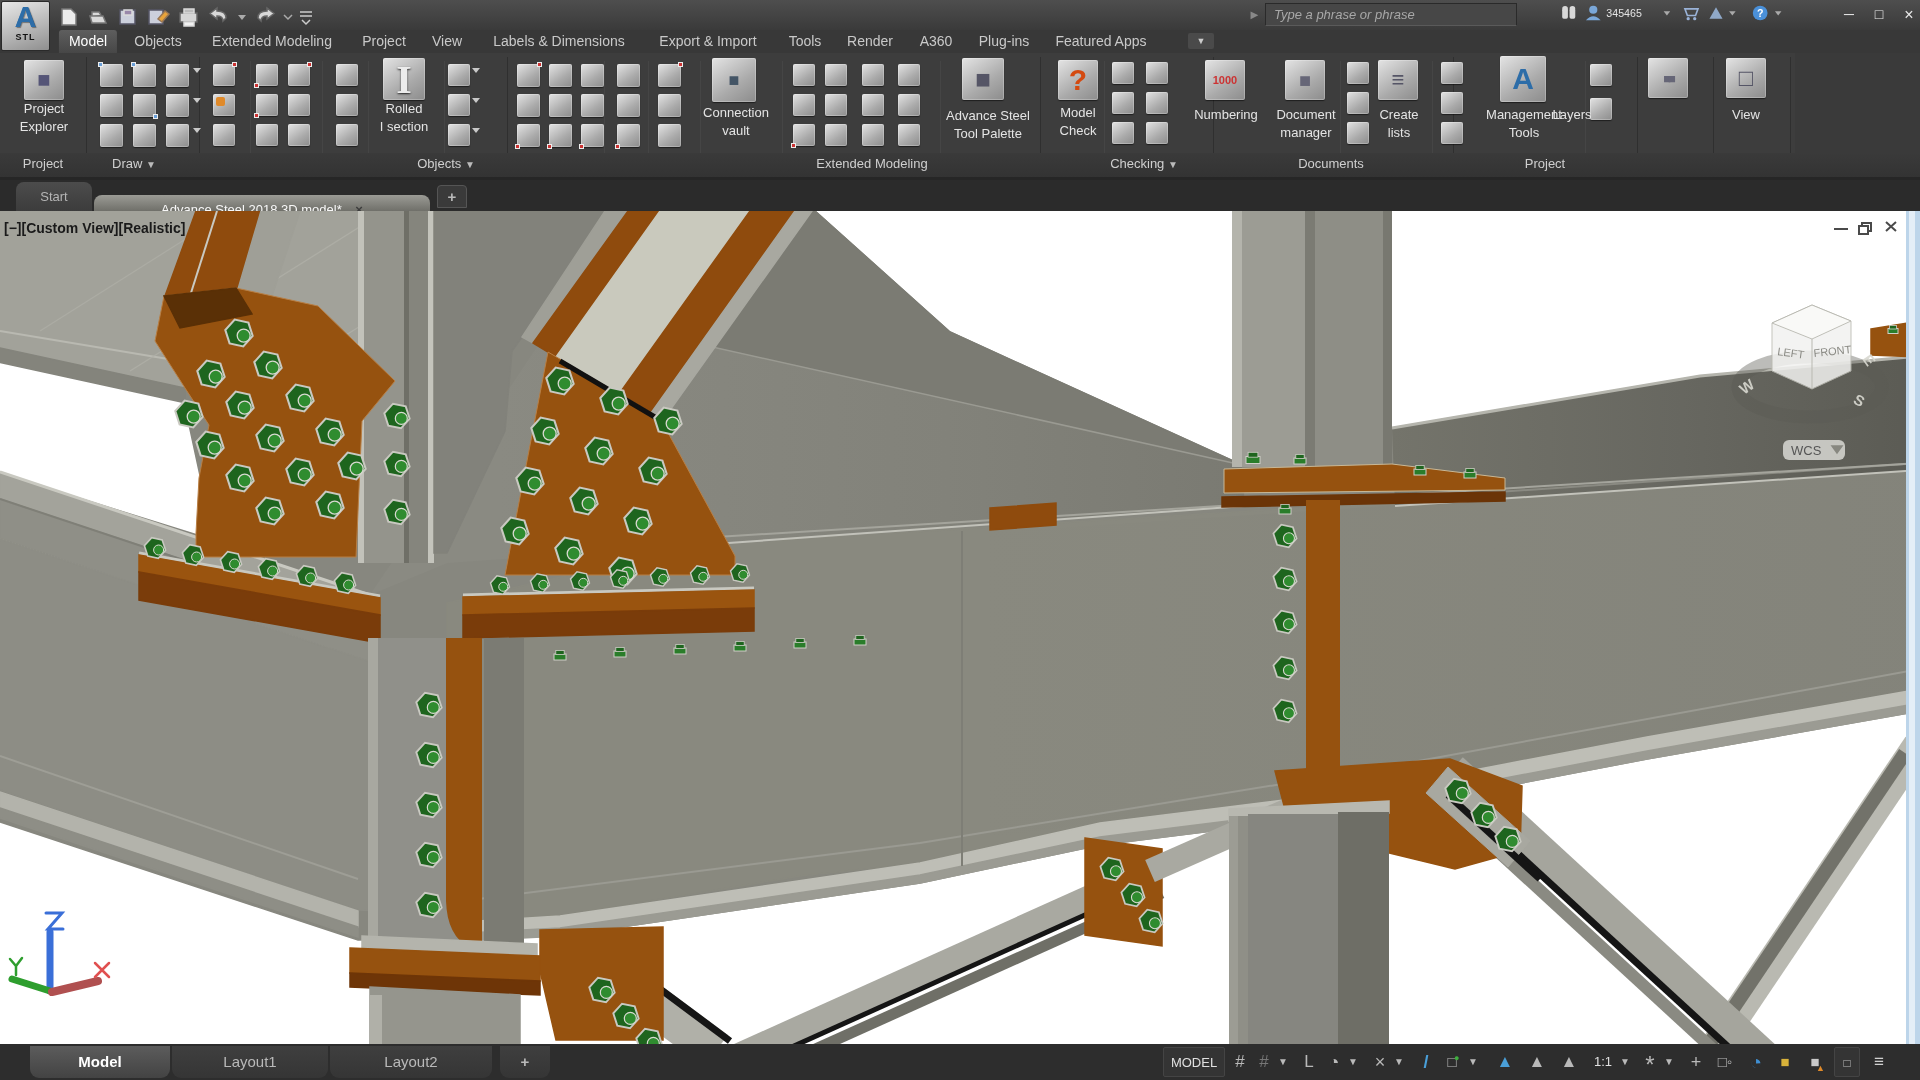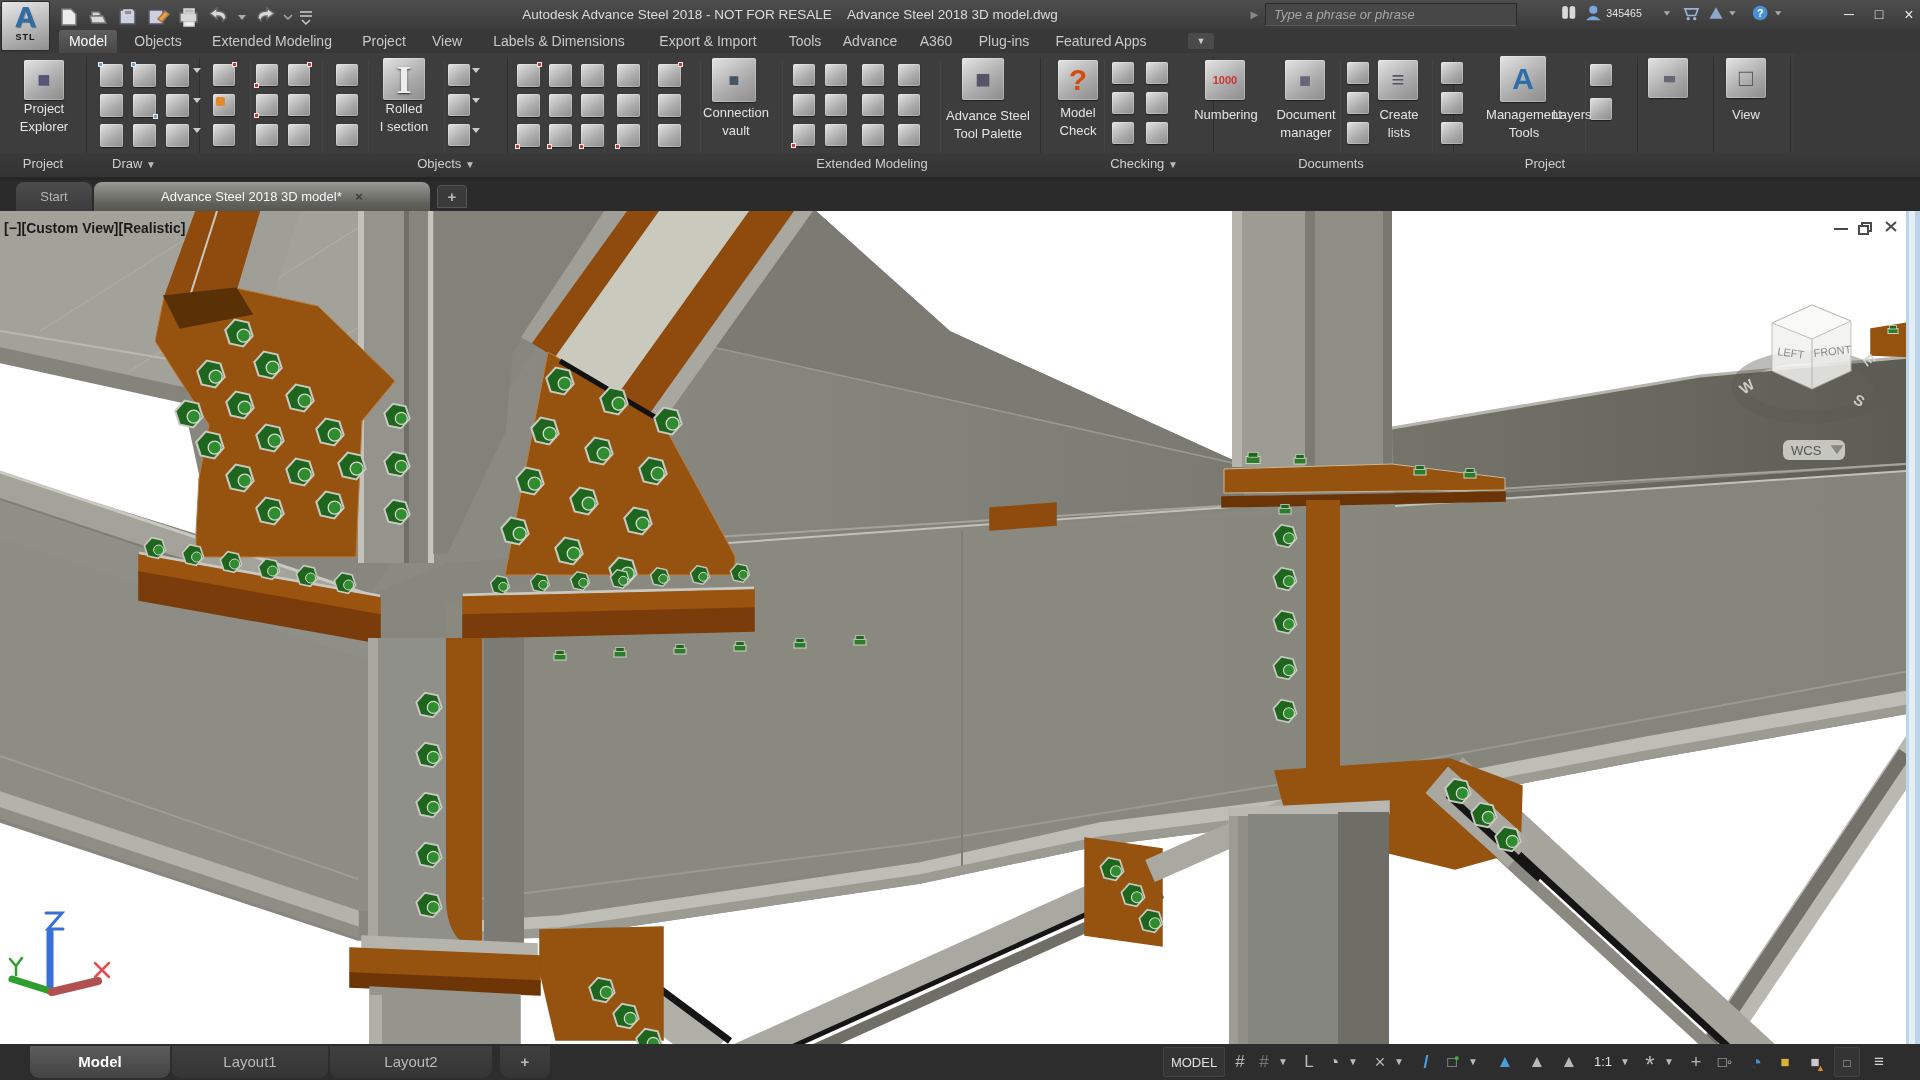--- a/index.html
+++ b/index.html
@@ -50,21 +50,21 @@
   background:linear-gradient(#3a3a3a,#333333); }
 .plabel { position:absolute; top:3px; transform:translateX(-50%); color:#cfcfcf; font-size:13px; white-space:nowrap; }
 .parr { font-size:10px; color:#bbb; }
 #ribbonedge { position:absolute; left:0; top:177px; width:1920px; height:3px; background:#262626; }
 
 
 #filetabs { position:absolute; left:0; top:180px; width:1920px; height:31px; background:#2b2b2b; }
 #starttab { position:absolute; left:16px; top:2px; width:76px; height:29px;
   background:linear-gradient(#4c4c4c,#3c3c3c); border-radius:8px 8px 0 0; color:#b5b5b5;
   font-size:13px; text-align:center; line-height:29px; }
-#doctab { position:absolute; left:94px; top:2px; width:336px; height:30px;
+#doctab { position:absolute; left:94px; top:15px; width:336px; height:30px;
   background:linear-gradient(#9b9b95,#62625c 70%,#55554f); border-radius:8px 8px 0 0;
   color:#f8f8f8; font-size:13px; line-height:30px; text-align:center; }
 #doctab .x { color:#3c3c3c; font-weight:bold; margin-left:10px; }
 #plustab { position:absolute; left:437px; top:5px; width:30px; height:23px; background:#3a3a3a;
   border:1px solid #555; border-radius:4px 4px 0 0; color:#b9b9b9; font-size:15px; font-weight:bold;
   text-align:center; line-height:21px; }
 
 
 #viewport { position:absolute; left:0; top:211px; width:1920px; height:833px; background:#fff; }
 
@@ -94,21 +94,20 @@
         <path d="M158,14 l7,-8 l4,3 l-7,8 z" fill="#e8a33a" stroke="#975"></path>
     <rect x="180" y="8" width="17" height="9" fill="#d6d6d6" stroke="#666"></rect>
         <rect x="184" y="4" width="10" height="4" fill="#bbb"></rect>
         <rect x="184" y="17" width="10" height="4" fill="#f2f2f2"></rect>
     <path d="M226,13 q0,-7 -9,-7 l0,-3 -7,5.5 7,5.5 0,-3 q6,0 6,5 z" fill="#d8d8d8" stroke="#666"></path>
     <polygon points="238,10 246,10 242,15" fill="#aaa" stroke="none"></polygon>
     <path d="M258,13 q0,-7 9,-7 l0,-3 7,5.5 -7,5.5 0,-3 q-6,0 -6,5 z" fill="#d8d8d8" stroke="#666"></path>
     <path d="M284,10 l4,4 4,-4" stroke="#aaa"></path>
     <path d="M300,7 h12 M300,11 h12 M302,15 l4,4 4,-4" stroke="#ccc"></path>
   </svg>
-  <div id="titletext">Autodesk Advance Steel 2018 - NOT FOR RESALE&nbsp;&nbsp;&nbsp;&nbsp;Advance Steel 2018 3D model.dwg</div>
   <div class="tbtxt" style="left:1248px;color:#888">►</div>
   <div id="searchbox">Type a phrase or phrase</div>
   <svg class="qat" style="left:1526px;top:4px" width="380" height="22" viewBox="0 0 380 22">
     <g fill="#d8d8d8">
           <rect x="2" y="6" width="7" height="12" rx="2"></rect>
           <rect x="11" y="6" width="7" height="12" rx="2"></rect>
           <circle cx="5.5" cy="6" r="3.5"></circle>
           <circle cx="14.5" cy="6" r="3.5"></circle>
         </g>
     <g fill="#7aa7d8">
@@ -133,21 +132,21 @@
 
 <div id="tabrow">
       <div class="rtab active" style="left:88px">Model</div>
       <div class="rtab" style="left:158px">Objects</div>
       <div class="rtab" style="left:272px">Extended Modeling</div>
       <div class="rtab" style="left:384px">Project</div>
       <div class="rtab" style="left:447px">View</div>
       <div class="rtab" style="left:559px">Labels &amp; Dimensions</div>
       <div class="rtab" style="left:708px">Export &amp; Import</div>
       <div class="rtab" style="left:805px">Tools</div>
-      <div class="rtab" style="left:870px">Advance</div>
+      <div class="rtab" style="left:870px">Render</div>
       <div class="rtab" style="left:936px">A360</div>
       <div class="rtab" style="left:1004px">Plug-ins</div>
       <div class="rtab" style="left:1101px">Featured Apps</div>
       <div id="tabmenu">▼</div>
     </div>
 
 <div id="ribbon">
   <div class="shade"></div>
   <div class="psep" style="left:86px"></div>
       <div class="psep" style="left:199px"></div>

